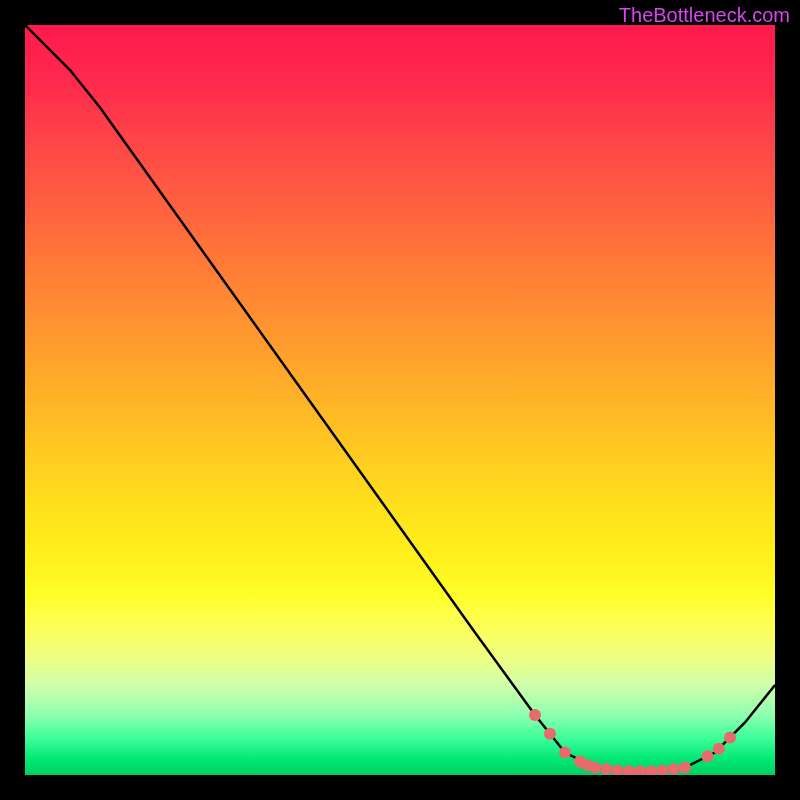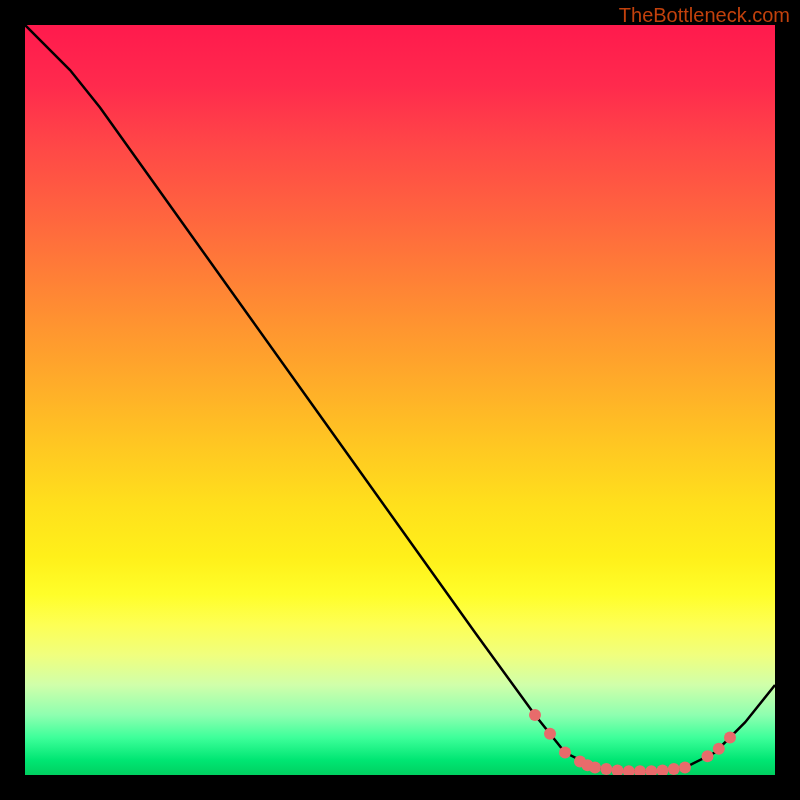--- a/index.html
+++ b/index.html
@@ -8,21 +8,21 @@
     height: 800px;
     background: #000;
     position: relative;
     font-family: Arial, sans-serif;
     overflow: hidden;
   }
   .watermark {
     position: absolute;
     top: 4px;
     right: 10px;
-    color: #c2410c;
+    color: #d946ef;
     font-size: 20px;
     z-index: 10;
   }
   .plot-area {
     position: absolute;
     left: 25px;
     top: 25px;
     width: 750px;
     height: 750px;
     background: linear-gradient(to bottom,

